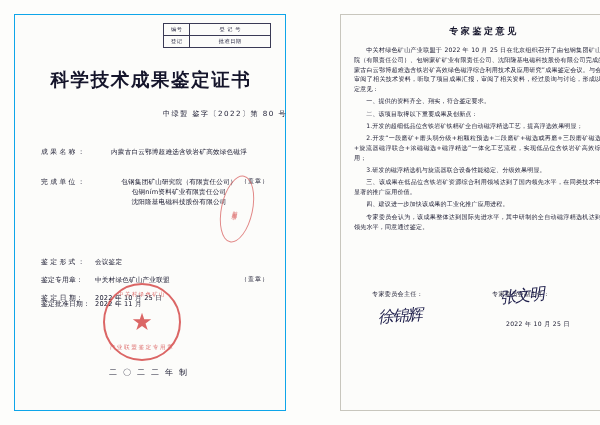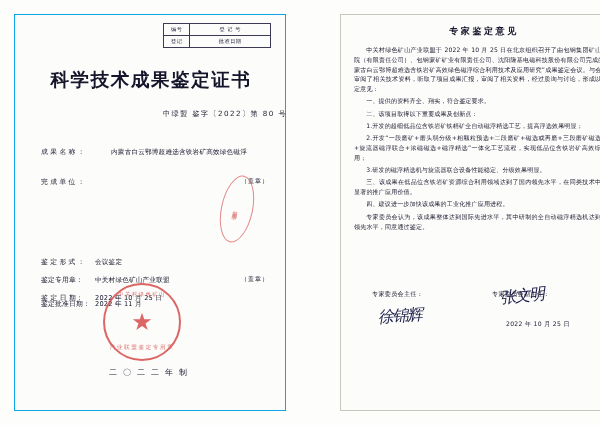--- a/index.html
+++ b/index.html
@@ -284,21 +284,21 @@
       </table>
 
     <div class="cert-title">科学技术成果鉴定证书</div>
     <div class="cert-number">中绿盟 鉴字〔2022〕第 80 号</div>
 
     <div class="field-row r-name">
       <span class="field-label">成果名称：</span><span class="field-value"><span class="ln">内蒙古白云鄂博超难选含铁岩矿高效绿色磁浮</span></span>
     </div>
 
     <div class="field-row r-unit">
-      <span class="field-label">完成单位：</span>
+      <span class="field-label">完成单位：</span><span class="field-value"><span class="ln">包钢集团矿山研究院（有限责任公司）</span><span class="ln">包钢ním资料矿业有限责任公司</span><span class="ln">沈阳隆基电磁科技股份有限公司</span></span>
     </div>
 
     <div class="seal-note s1">（盖章）</div>
     <div class="seal-note s2">（盖章）</div>
 
     <div class="field-row r-mode">
       <span class="field-label">鉴定形式：</span><span class="field-value">会议鉴定</span>
     </div>
 
     <div class="field-row r-org">

